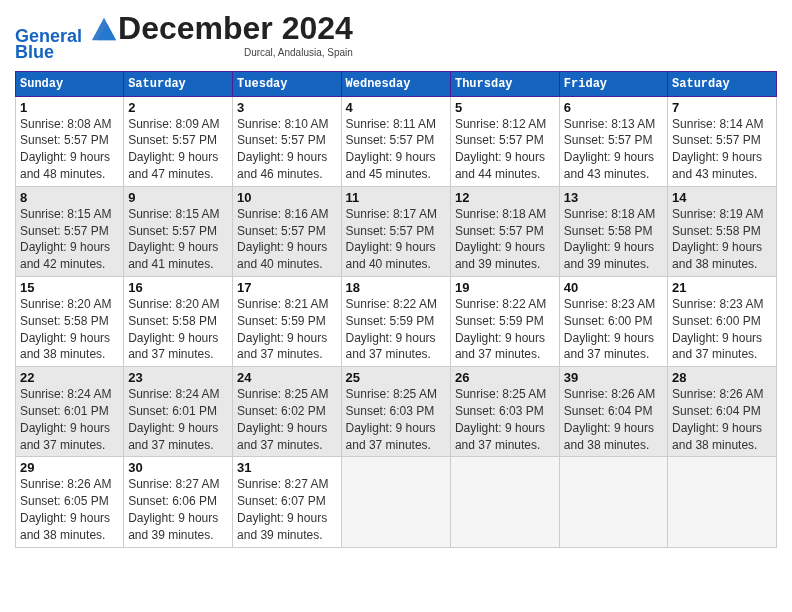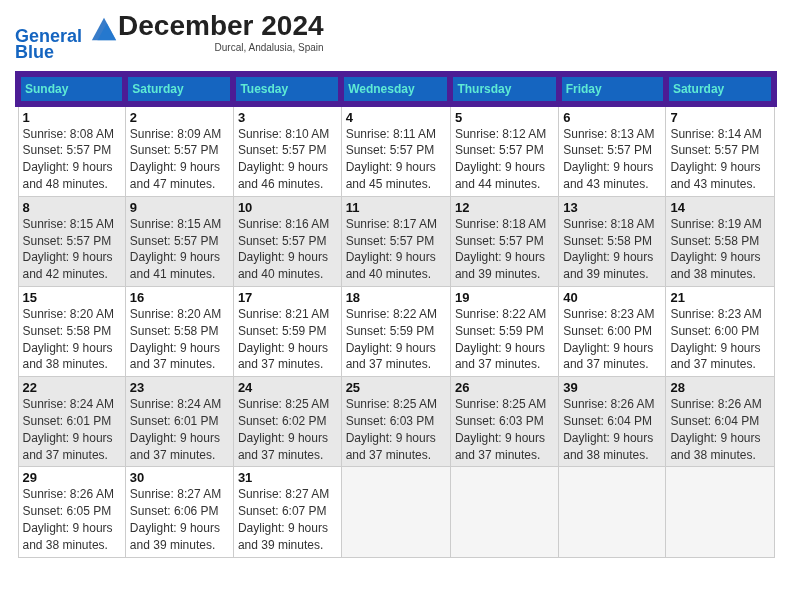--- a/index.html
+++ b/index.html
@@ -37,41 +37,42 @@
     }
     .logo-icon {
       width: 28px;
       height: 28px;
       margin-left: 3px;
     }
     .title-area {
       text-align: right;
     }
     .main-title {
-      font-size: 28px;
+      font-size: 32px;
       font-weight: bold;
       color: #222;
     }
     .subtitle {
       font-size: 10px;
       color: #444;
     }
     .calendar {
       width: 100%;
       border-collapse: collapse;
       font-size: 9.5px;
     }
     .calendar th {
       background: #1565c0;
-      color: #5eead4;
+      color: #ffffff;
       padding: 5px 4px;
       font-size: 12px;
       font-weight: bold;
       text-align: left;
-      border: 6px solid #4c1d95;
+      border: 1px solid #4c1d95;
+      font-family: Liberation Mono, monospace;
     }
     .calendar td {
       border: 1px solid #ccc;
       vertical-align: top;
       padding: 3px 4px;
       width: 112px;
       height: 80px;
       background: #fff;
     }
     .calendar td.empty {

